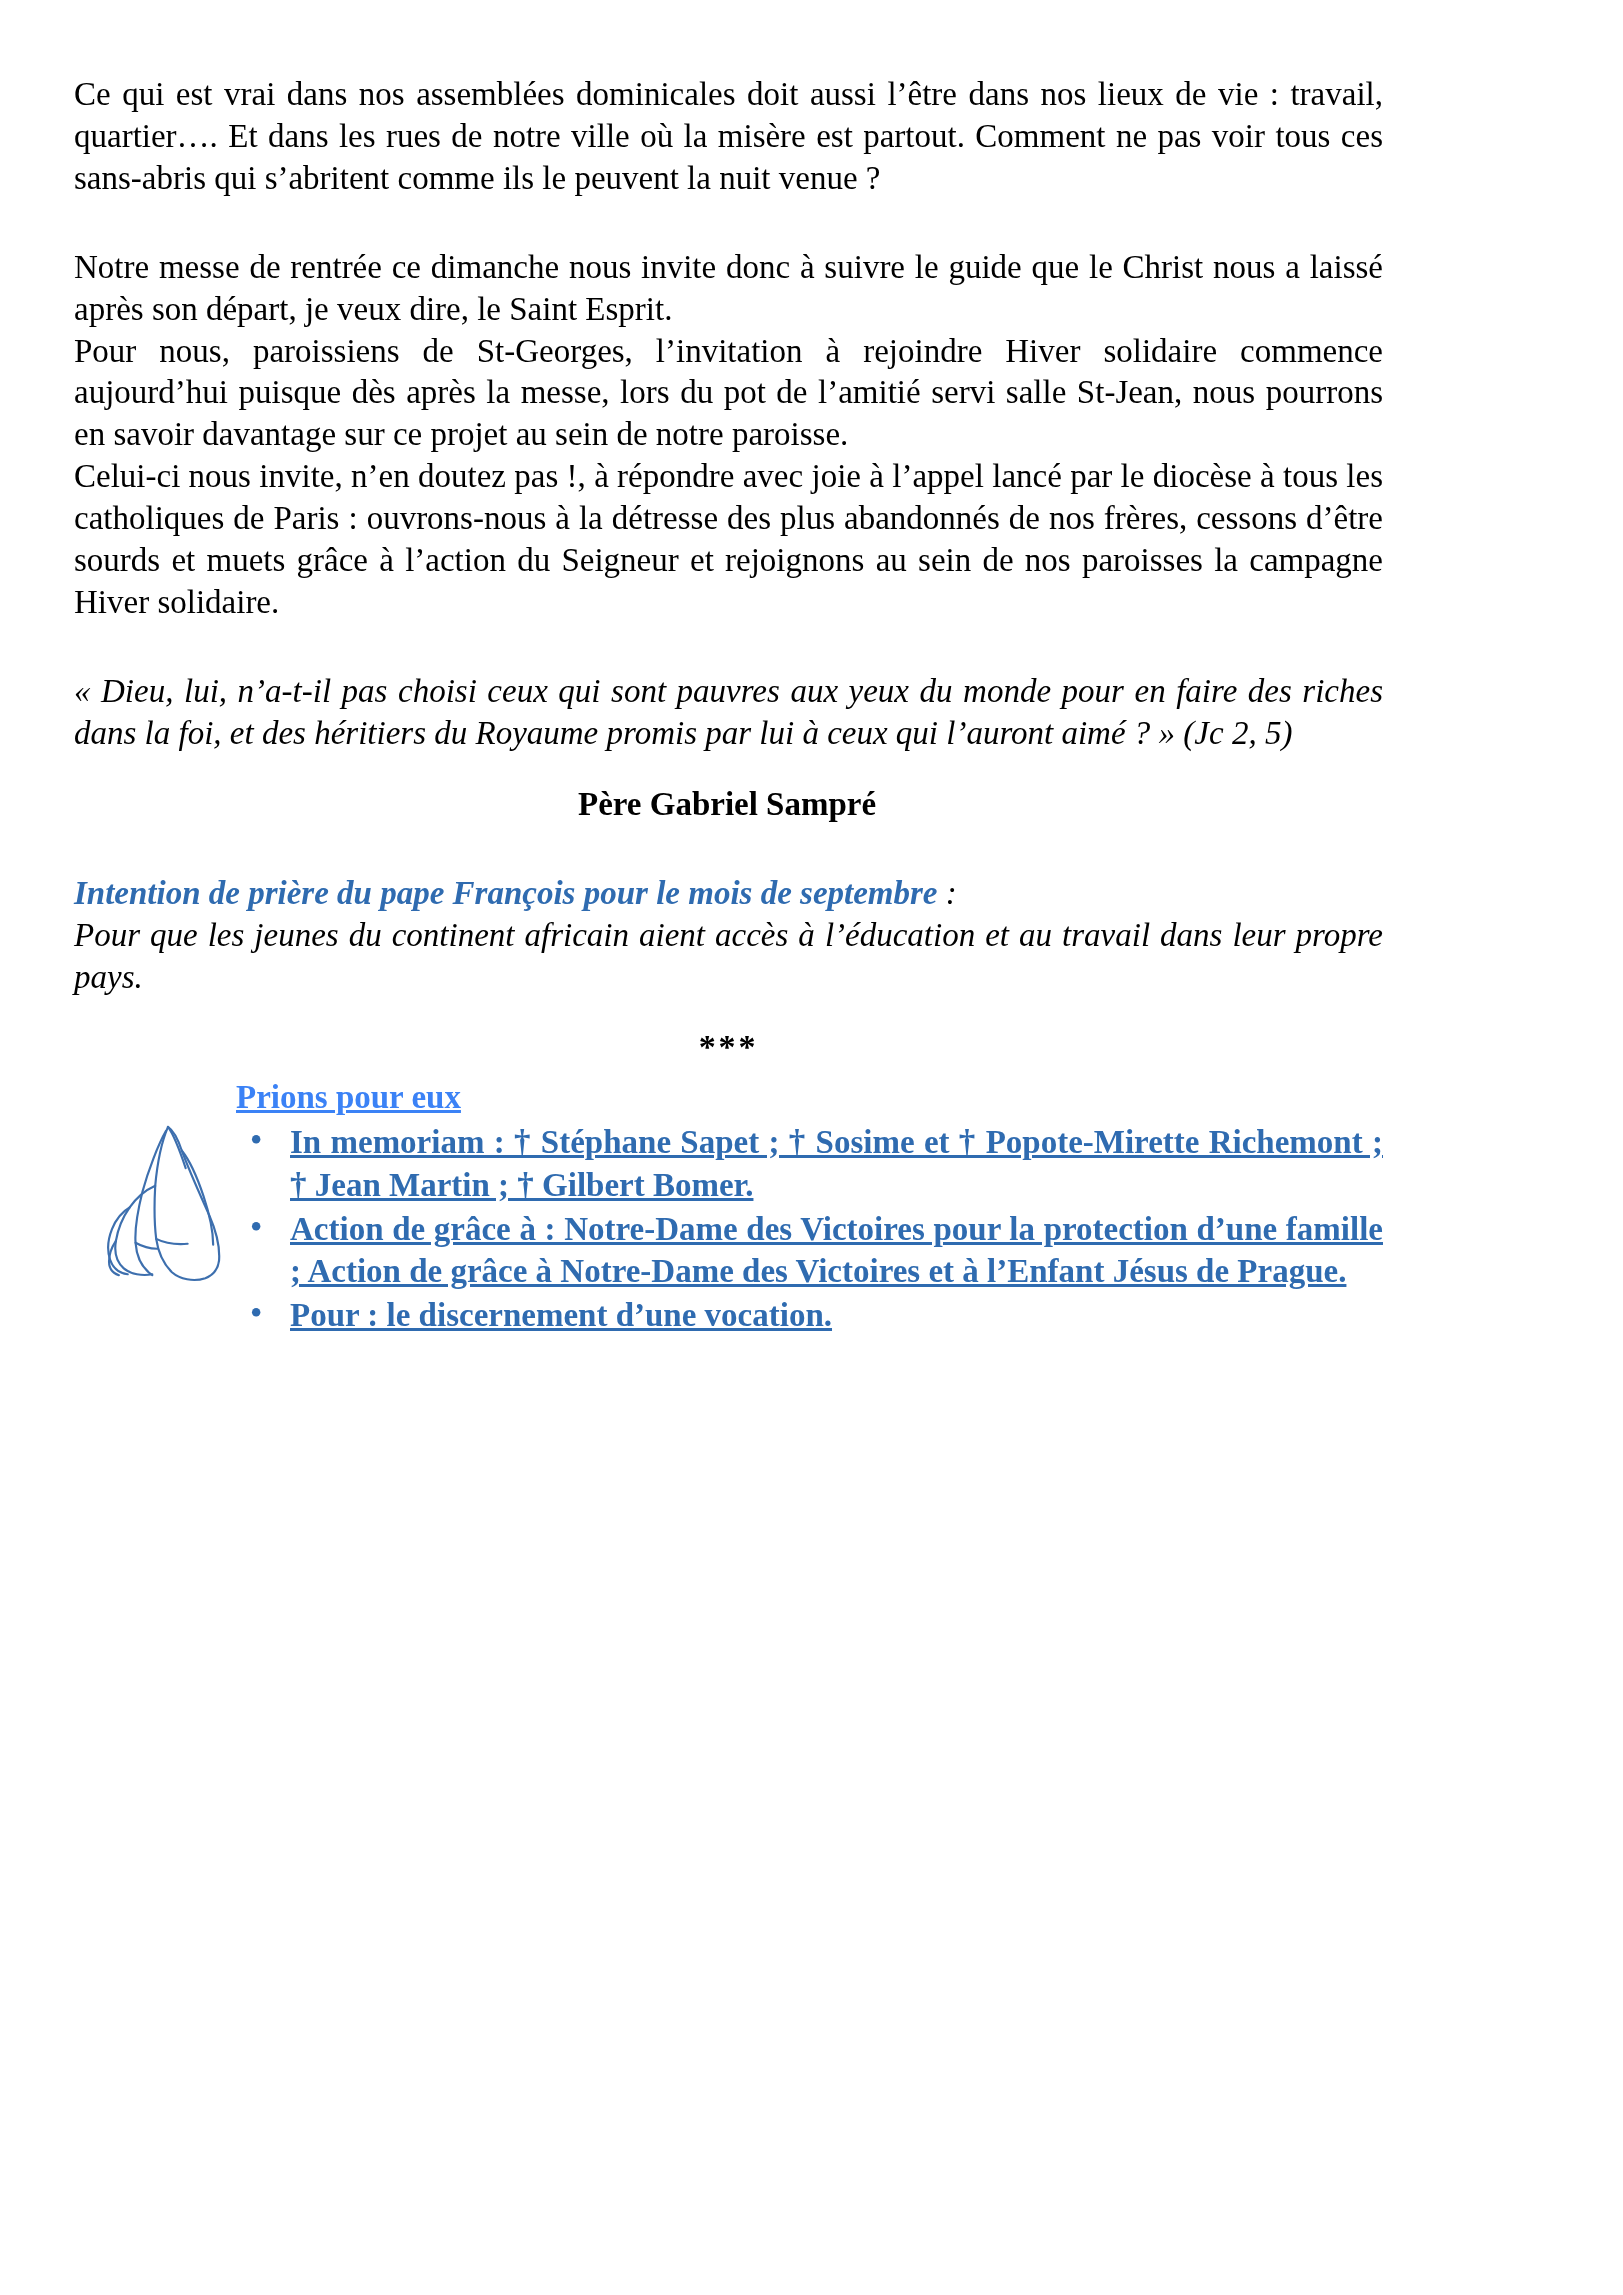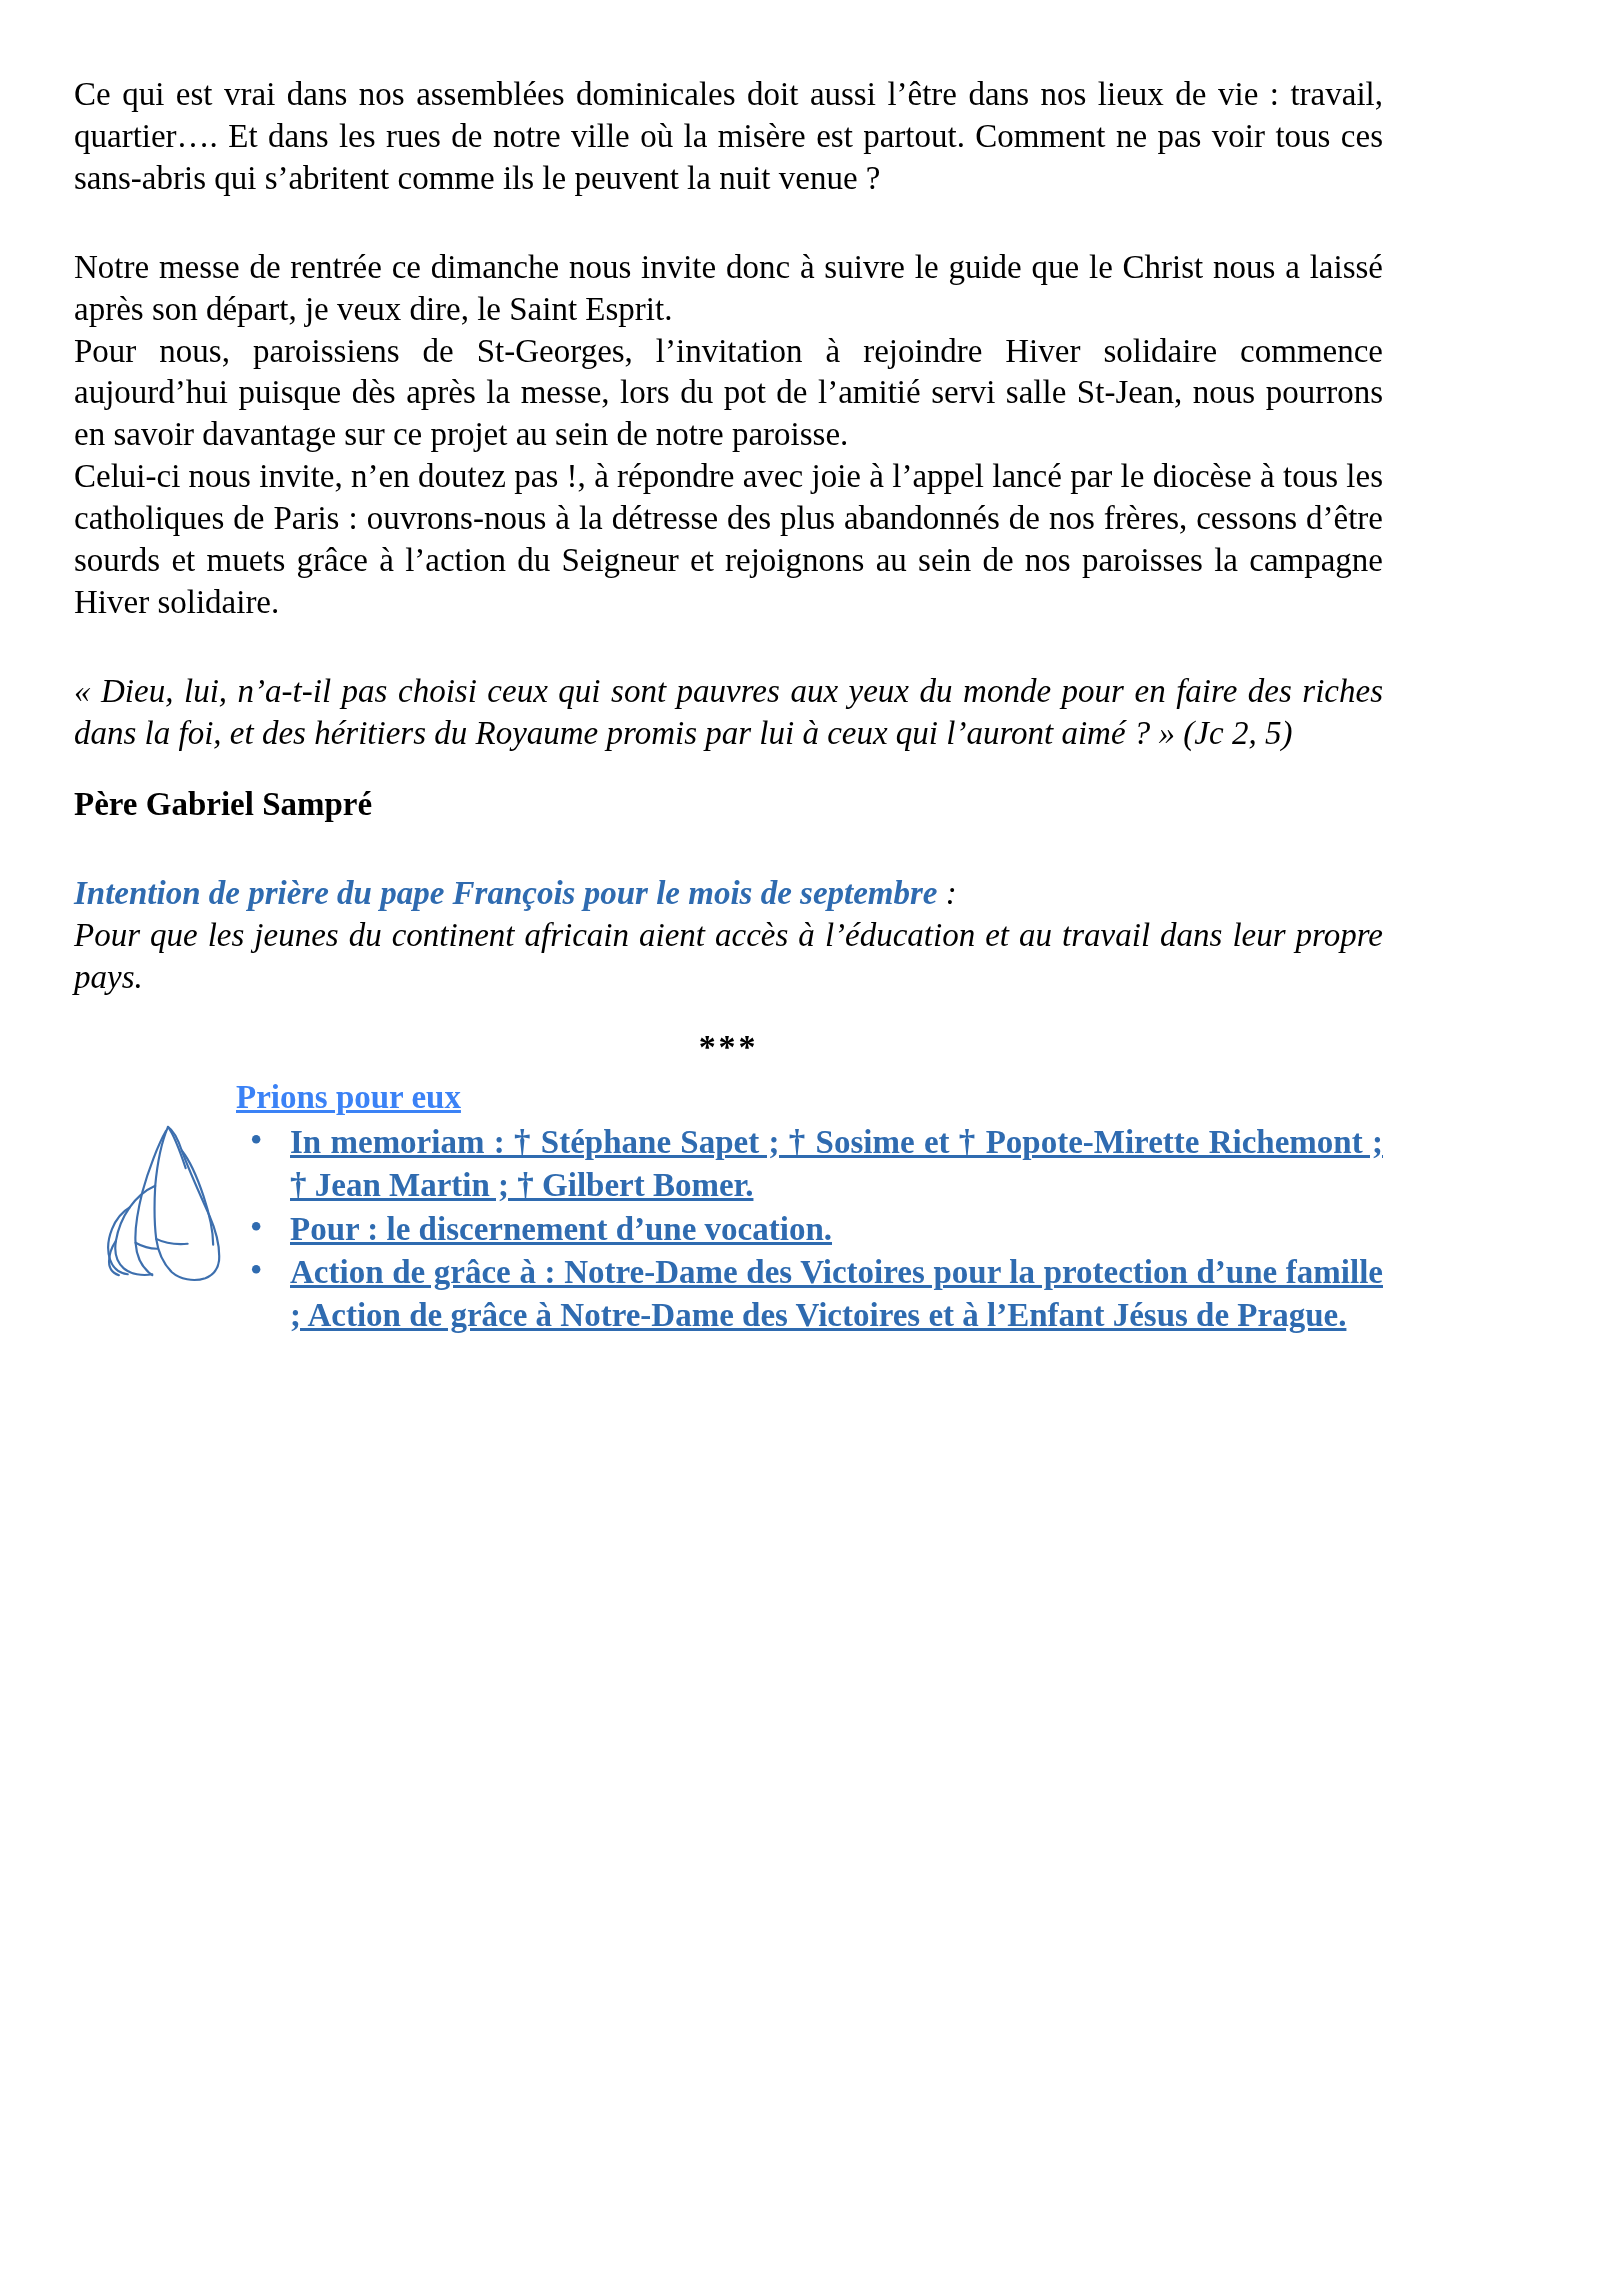--- a/index.html
+++ b/index.html
@@ -34,21 +34,21 @@
   .spacer-lg { height: 47px; }
   .spacer-md { height: 29.4px; }
 
   .quote {
     font-style: italic;
     font-size: 33px;
     line-height: 1.27;
     text-align: justify;
   }
   .signature {
-    text-align: left;
+    text-align: center;
     font-weight: bold;
     font-size: 33px;
     padding-right: 2.9px;
   }
   .intention-heading {
     color: #2f6bb0;
     font-weight: bold;
     font-size: 33px;
   }
   .intention-colon {
@@ -157,19 +157,19 @@
           <path d="M66 6 C72 14 78 30 84 48"></path>
           <path d="M80 30 C88 40 96 58 102 76 C108 94 112 112 112 126"></path>
           <path d="M54 120 C62 124 74 126 86 125"></path>
           <path d="M33 124 C40 128 48 130 55 130"></path>
         </g>
       </svg>
     </div>
 
     <ul class="prayer-list">
       <li>In memoriam : † Stéphane Sapet ; † Sosime et † Popote-Mirette Richemont ; † Jean Martin ; † Gilbert Bomer.</li>
+      <li>Action de grâce à : Notre-Dame des Victoires pour la protection d’une famille ; Action de grâce à Notre-Dame des Victoires et à l’Enfant Jésus de Prague.</li>
       <li>Pour : le discernement d’une vocation.</li>
-      <li>Action de grâce à : Notre-Dame des Victoires pour la protection d’une famille ; Action de grâce à Notre-Dame des Victoires et à l’Enfant Jésus de Prague.</li>
     </ul>
   </div>
 
 </div>
 
 
 </body></html>

